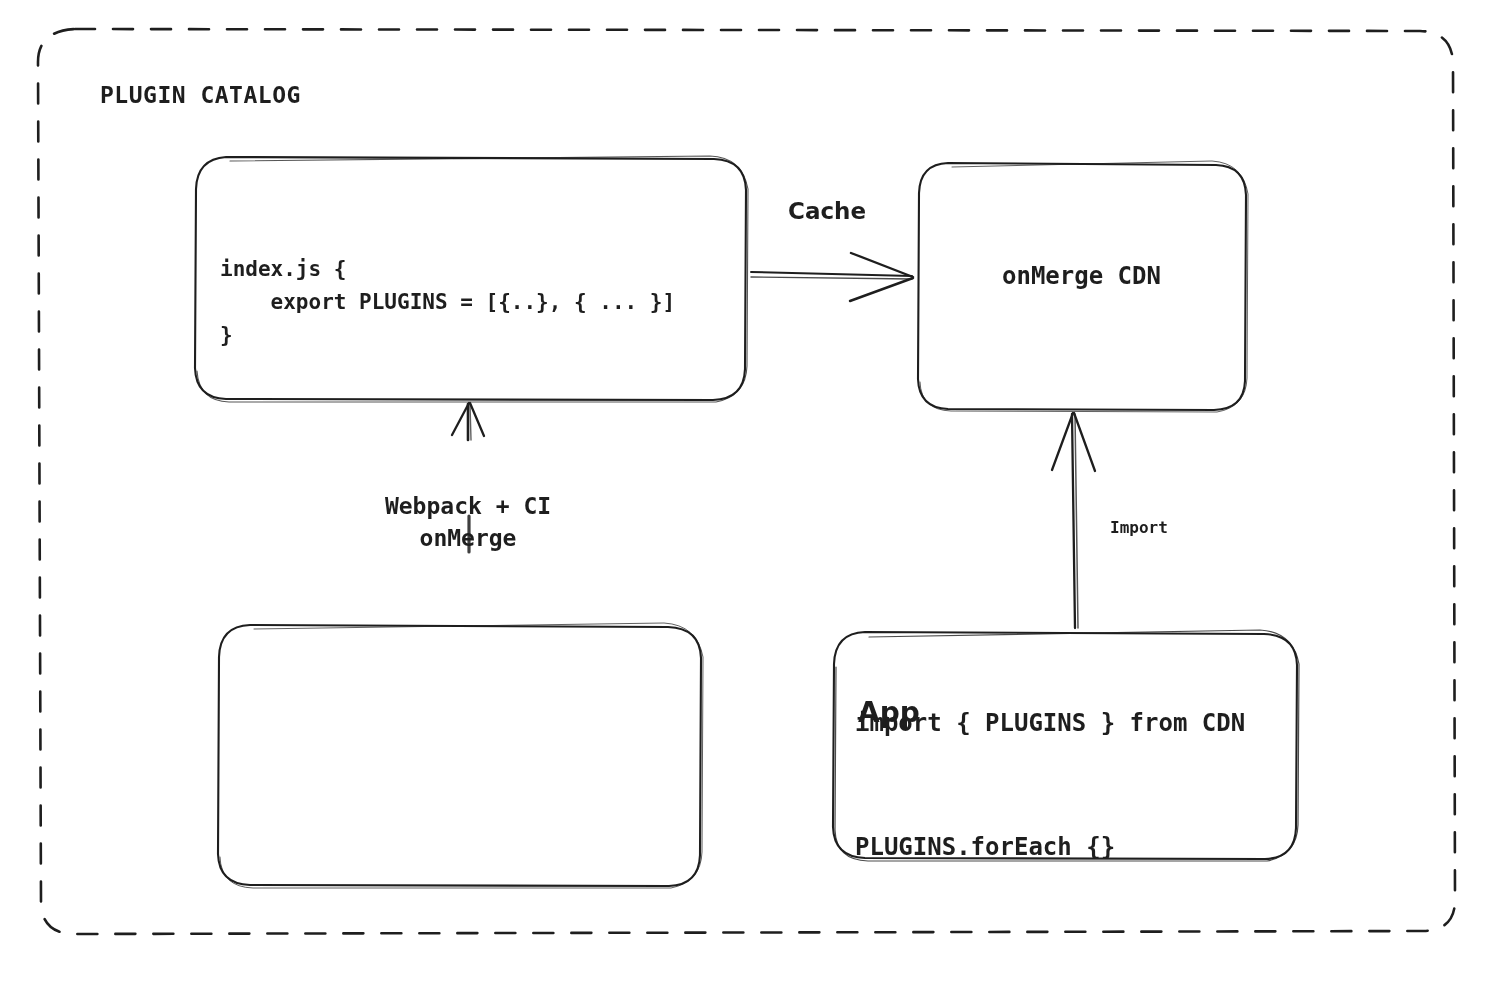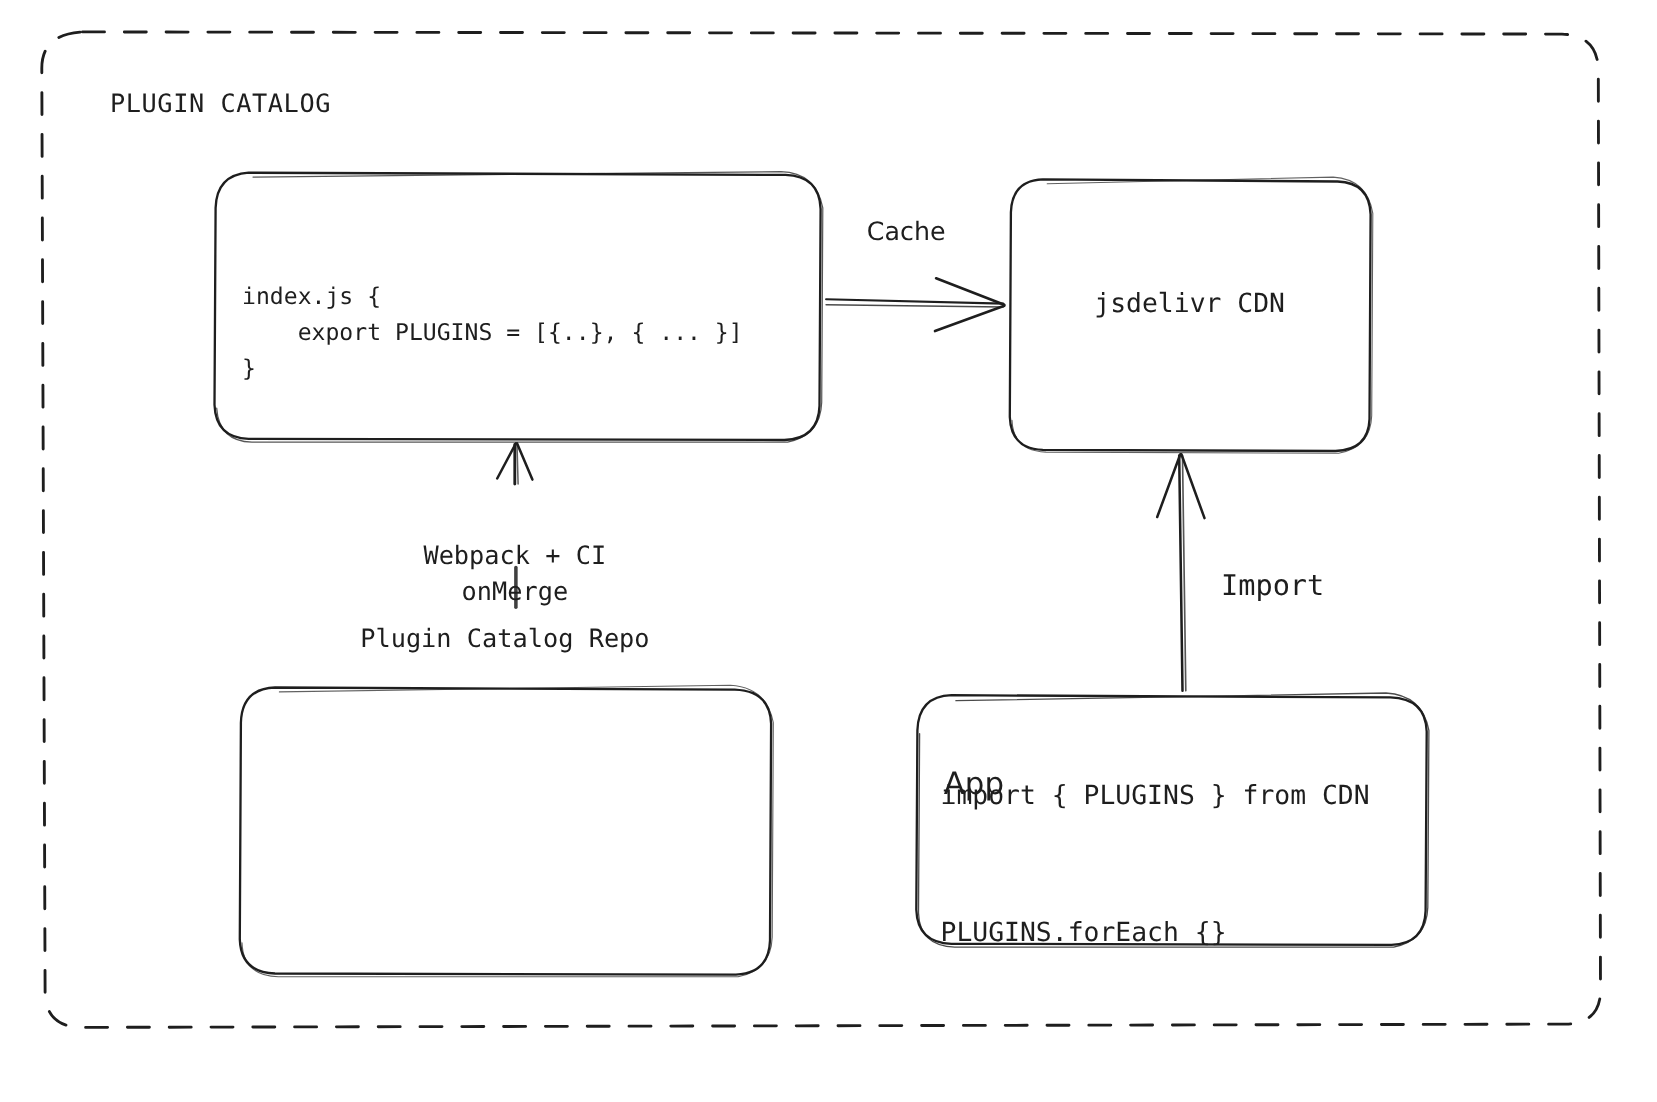--- a/index.html
+++ b/index.html
@@ -15,20 +15,21 @@
     overflow: hidden;
     font-family: "DejaVu Sans Mono", monospace;
     color: #1e1e1e;
   }
 
   #canvas {
     position: absolute;
     inset: 0;
     width: 1500px;
     height: 1002px;
+    font-weight: bold;
   }
 
   .svg-layer {
     position: absolute;
     top: 0;
     left: 0;
     width: 1506px;
     height: 1002px;
     pointer-events: none;
   }
@@ -116,21 +117,21 @@
     left: 222px;
     top: 707px;
     font-size: 25px;
     line-height: 38px;
   }
 
   
   .import-lbl {
     left: 1110px;
     top: 518px;
-    font-size: 26px;
+    font-size: 16px;
   }
 
   
   .app-title {
     left: 858px;
     top: 696px;
     font-size: 28px;
   }
   .app-code {
     left: 855px;
@@ -194,28 +195,27 @@
 
   <div class="txt-layer">
 
     <div class="lbl mono group-title">PLUGIN CATALOG</div>
 
 
     <div class="lbl mono npm-code">index.js {
     export PLUGINS = [{..}, { ... }]
 }</div>
 
-    <div class="lbl mono cdn-title">jsdelivr CDN</div>
+    <div class="lbl mono cdn-title">onMerge CDN</div>
 
     <div class="lbl sans cache-lbl">Cache</div>
 
     <div class="lbl mono webpack-lbl">Webpack + CI
 onMerge</div>
 
-    <div class="lbl mono repo-caption">Plugin Catalog Repo</div>
 
 
     <div class="lbl serifmono import-lbl">Import</div>
 
     <div class="lbl sans app-title">App</div>
 
     <div class="lbl mono app-code">import { PLUGINS } from CDN
 
 PLUGINS.forEach {}</div>
 

